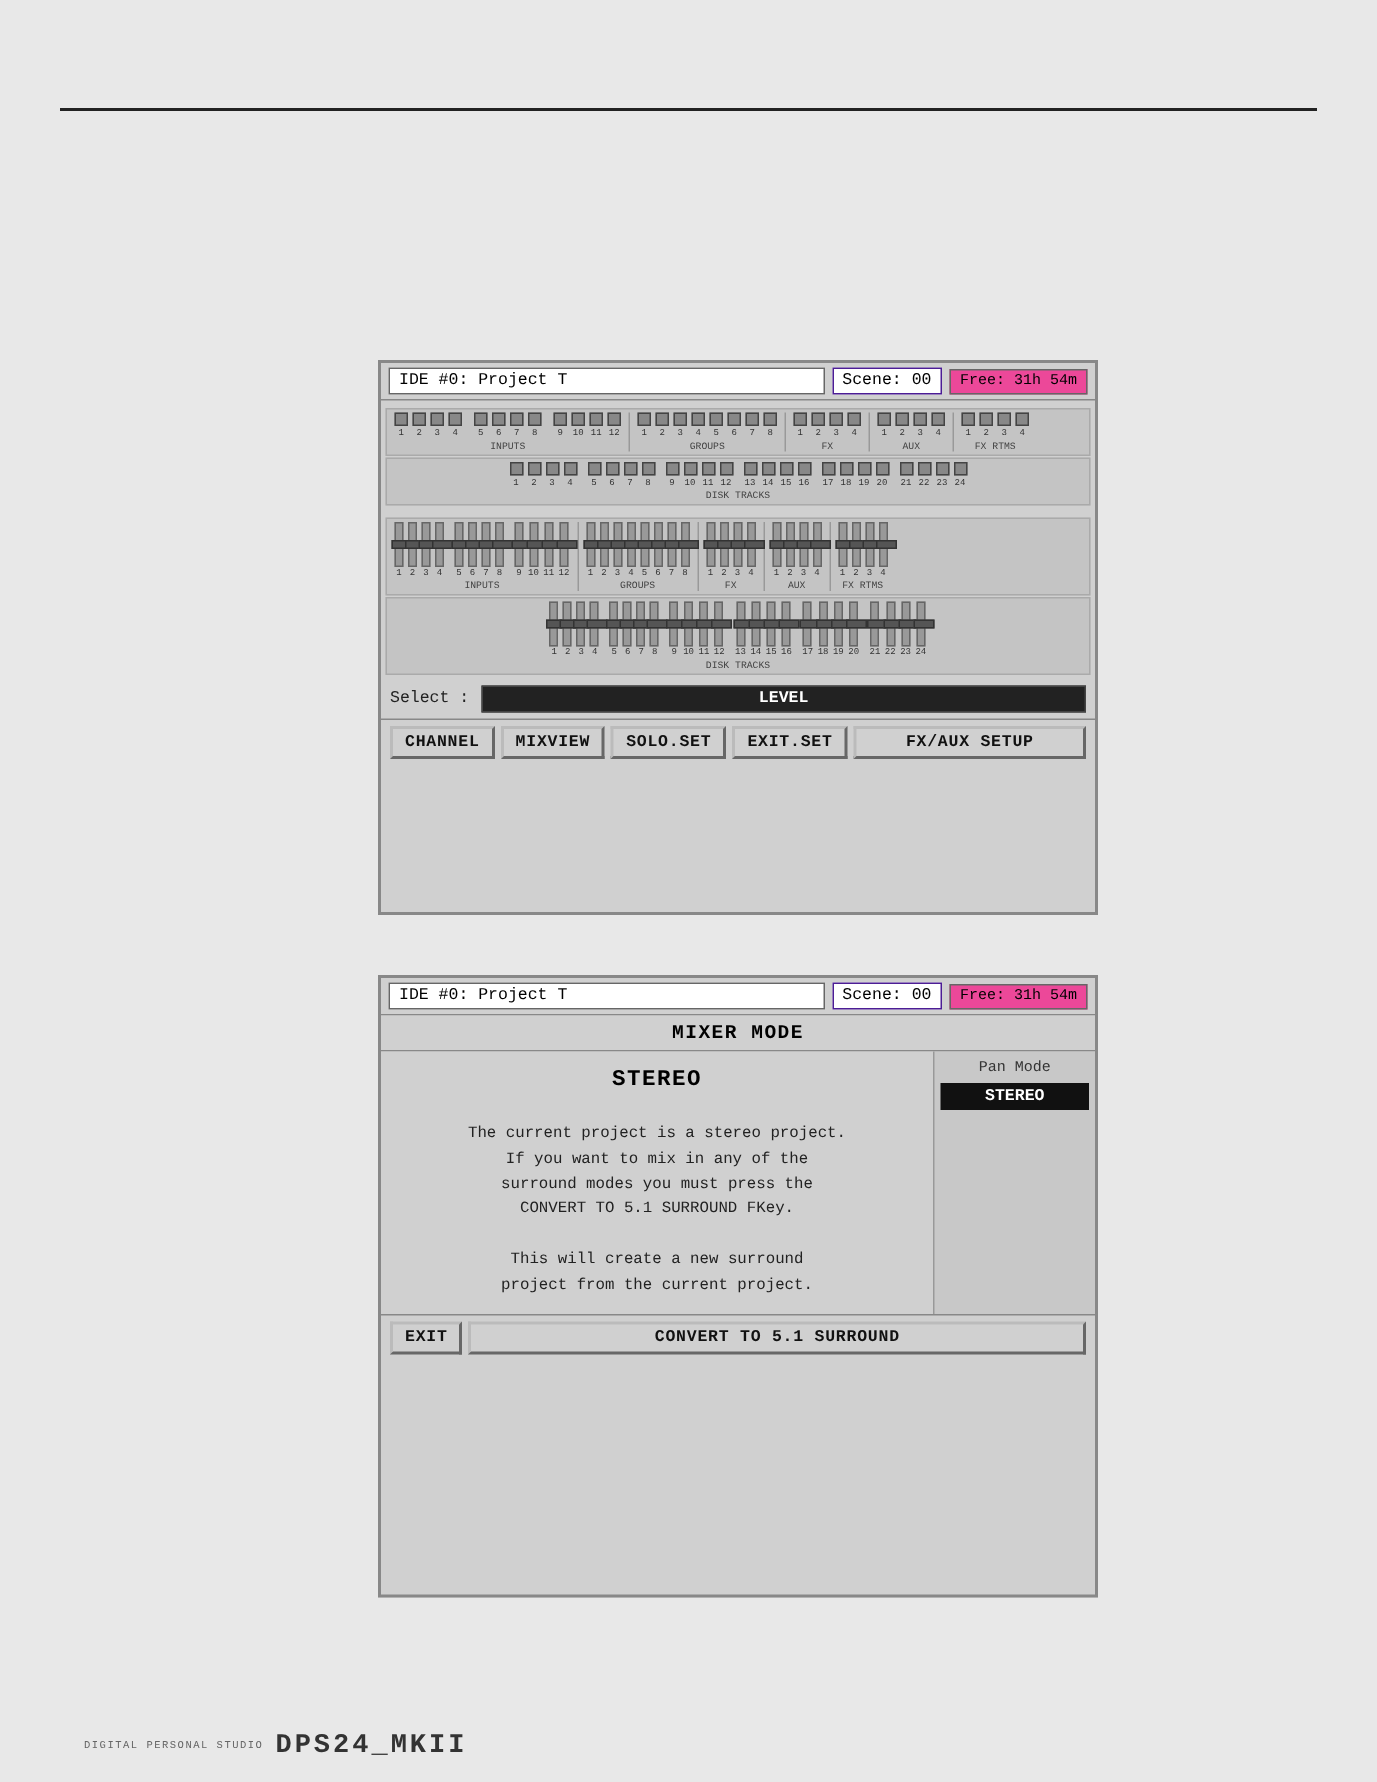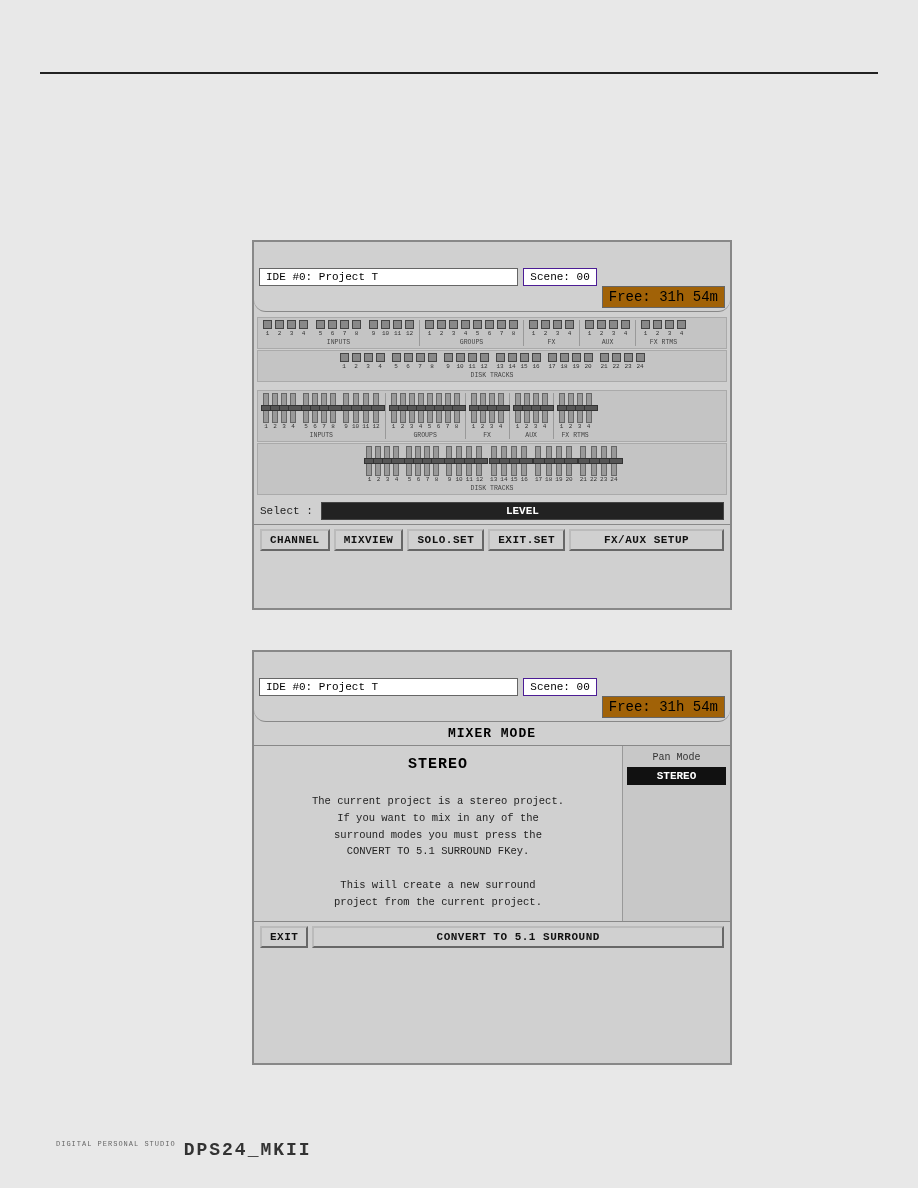--- a/index.html
+++ b/index.html
@@ -46,44 +46,42 @@
     }
 
     
     .header-bar {
       display: flex;
       align-items: center;
       background: #d0d0d0;
       border-bottom: 1px solid #888;
       padding: 3px 5px;
       gap: 5px;
-      border-radius: 12px;
     }
     .header-project {
       flex: 1;
       background: white;
       border: 1px solid #666;
       padding: 2px 6px;
       font-size: 11px;
       font-family: 'Courier New', monospace;
     }
     .header-scene {
       background: white;
       border: 1px solid #4c1d95;
       padding: 2px 6px;
       font-size: 11px;
       font-family: 'Courier New', monospace;
     }
     .header-free {
-      background: #a16207;
+      background: #ec4899;
       border: 1px solid #666;
       padding: 2px 6px;
-      font-size: 14px;
-      font-family: 'Courier New', monospace;
-      margin-top: 41px;
+      font-size: 10px;
+      font-family: 'Courier New', monospace;
     }
 
     
     .select-bar {
       display: flex;
       align-items: center;
       padding: 4px 6px;
       gap: 8px;
       background: #d0d0d0;
     }
@@ -222,23 +220,24 @@
       color: rgba(100,120,180,0.18);
       transform: rotate(-35deg);
       pointer-events: none;
       font-weight: bold;
       white-space: nowrap;
     }
 
     
     .bottom-logo {
       position: absolute;
-      bottom: 28px;
+      bottom: 14px;
       left: 56px;
       display: flex;
+      align-items: center;
       gap: 8px;
     }
     .logo-small-text {
       font-family: 'Courier New', monospace;
       font-size: 7px;
       color: #666;
       letter-spacing: 1px;
       text-transform: uppercase;
     }
     .logo-big-text {

